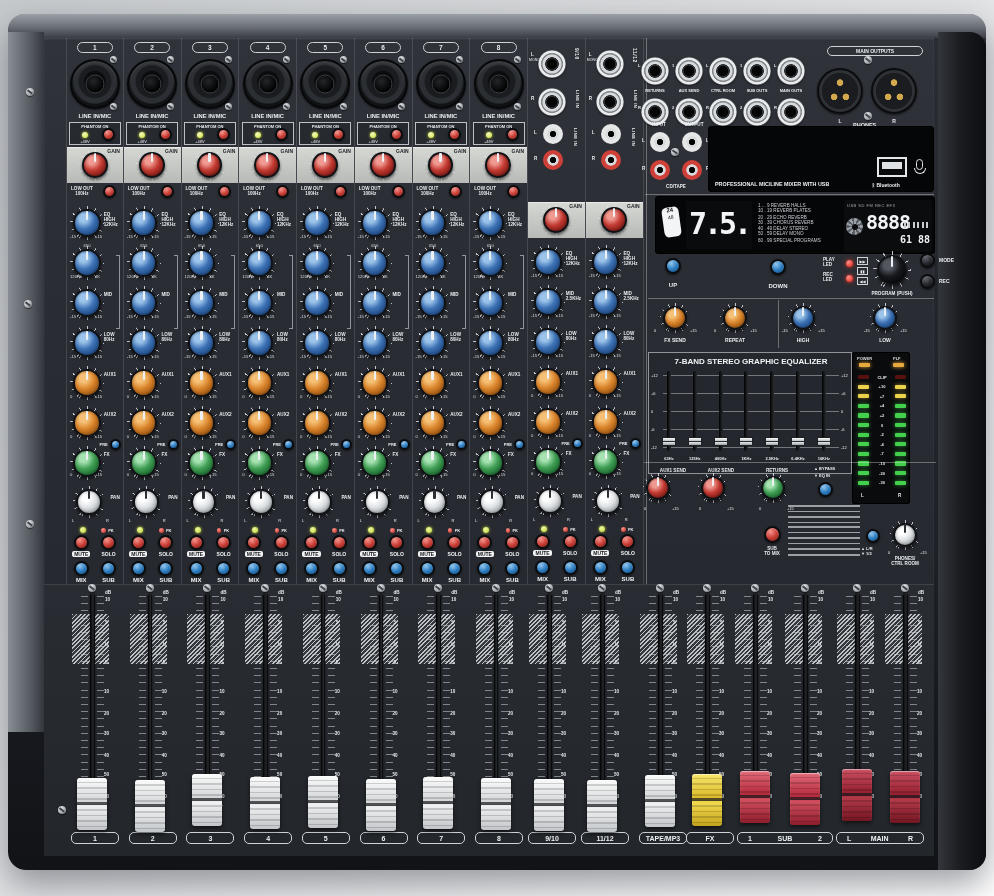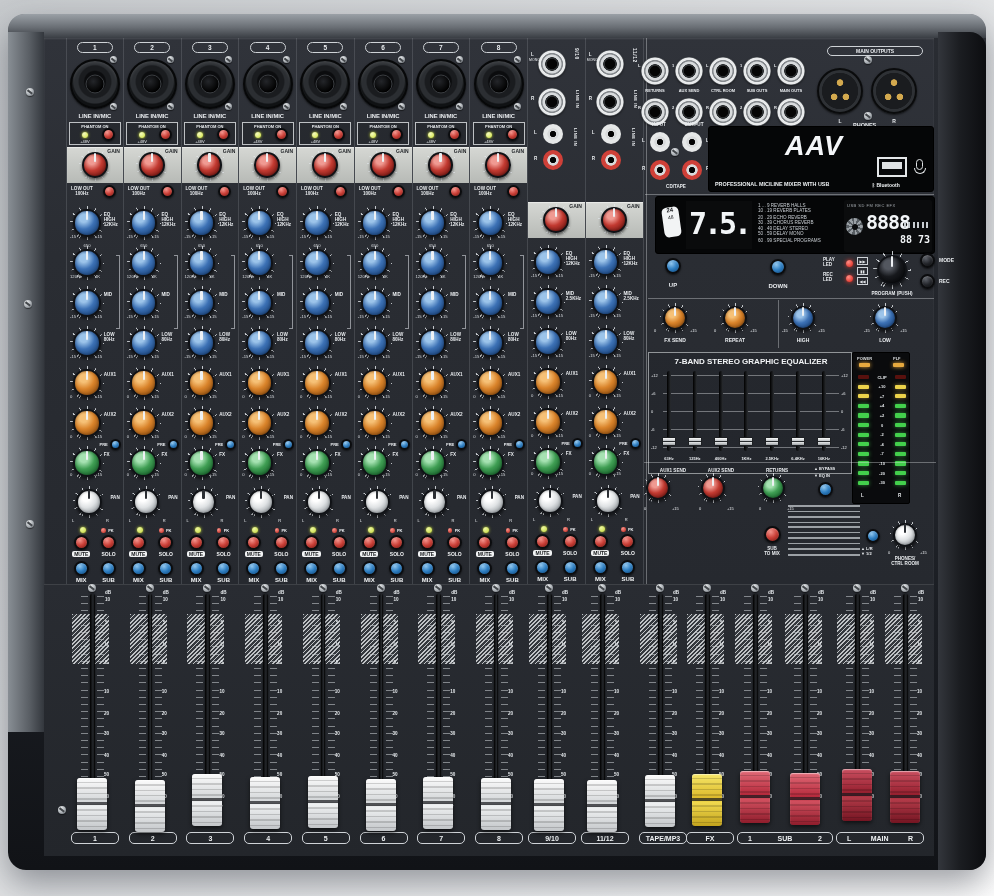--- a/index.html
+++ b/index.html
@@ -1395,21 +1395,20 @@
         <div class="screw" style="left:49px;top:66px;"></div>
       </div>
 
       <div class="abs" style="left:801px;top:84px;width:80px;height:50px;">
         <div class="abs t55 b" style="left:8px;top:0;">PHONES</div>
         <div class="hp" style="left:8px;top:16px;"></div>
         <div class="trs" style="left:36px;top:10px;"></div>
       </div>
 
       <div class="lcdpanel" style="left:664px;top:88px;width:226px;height:66px;">
-        <div class="abs" style="left:30px;top:4px;width:150px;text-align:center;font-size:27px;font-weight:900;font-style:italic;color:#f4f6f8;letter-spacing:1px;">AAV</div>
         <div class="abs b" style="left:6px;top:54px;font-size:5.4px;color:#eef1f3;">PROFESSIONAL MIC/LINE MIXER WITH USB</div>
         <div class="usb" style="left:168px;top:30px;"></div>
         <div class="mic" style="left:207px;top:32px;"></div>
         <div class="abs t5 b" style="left:163px;top:55px;color:#eef1f3;"><span>ᛒ</span> <span>Bluetooth</span></div>
       </div>
 
       <div class="lcdpanel" style="left:611px;top:158px;width:280px;height:58px;">
         <div class="abs" style="left:7px;top:10px;width:17px;height:30px;background:#f2f4f5;border-radius:5px;transform:rotate(-8deg);color:#17191c;text-align:center;">
           <div class="t6 b">24</div>
           <div class="t5">48</div>
@@ -1423,21 +1422,21 @@
             <div>40 . 49  DELAY STEREO</div>
             <div>50 . 59  DELAY MONO</div>
             <div>60 . 99  SPECIAL PROGRAMS</div>
           </div>
         <div class="abs" style="left:188px;top:3px;width:88px;height:52px;background:#0b0c0d;border-radius:2px;">
           <div class="abs t4" id="lcdStatus" style="left:3px;top:3px;width:82px;color:#a7adb2;letter-spacing:.5px;">USB  SD  FM  REC  EFX</div>
           <div class="abs" style="left:2px;top:18px;width:17px;height:17px;border-radius:50%;background:repeating-conic-gradient(#9aa0a5 0 20deg,#585e63 20deg 40deg);">
             <div class="abs" style="left:5.5px;top:5.5px;width:6px;height:6px;border-radius:50%;background:#0b0c0d;"></div>
           </div>
           <div class="abs seg" style="left:22px;top:10px;font-size:20px;letter-spacing:-1px;">8888</div>
-          <div class="abs seg" style="left:56px;top:34px;font-size:10px;">88 73</div>
+          <div class="abs seg" style="left:56px;top:34px;font-size:10px;">61 88</div>
           <div class="abs" style="left:60px;top:22px;width:24px;height:6px;background:repeating-linear-gradient(90deg,#c8cdd1 0 2px,rgba(0,0,0,0) 2px 4.5px);"></div>
         </div>
       </div>
 
       <div class="abs" id="transportSec" style="left:604px;top:217px;width:290px;height:46px;">
         <div class="btn b-blue" style="left:17px;top:3px;width:16px;height:16px;"></div>
         <div class="abs t6 b c" style="left:11px;top:27px;width:28px;">UP</div>
         <div class="btn b-blue" style="left:122px;top:4px;width:16px;height:16px;"></div>
         <div class="abs t6 b c" style="left:116px;top:28px;width:28px;">DOWN</div>
         <div class="abs t45 b" style="left:175px;top:2px;"><span>PLAY</span><br><span>LED</span></div>

